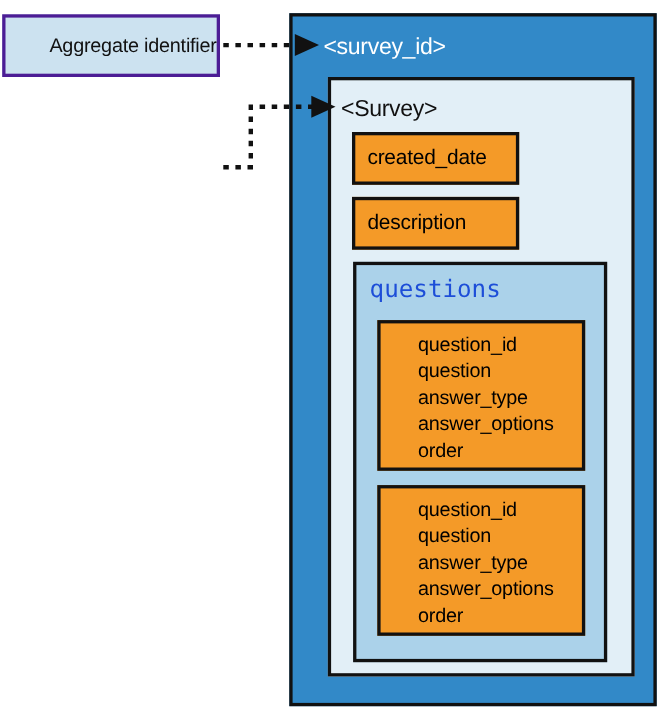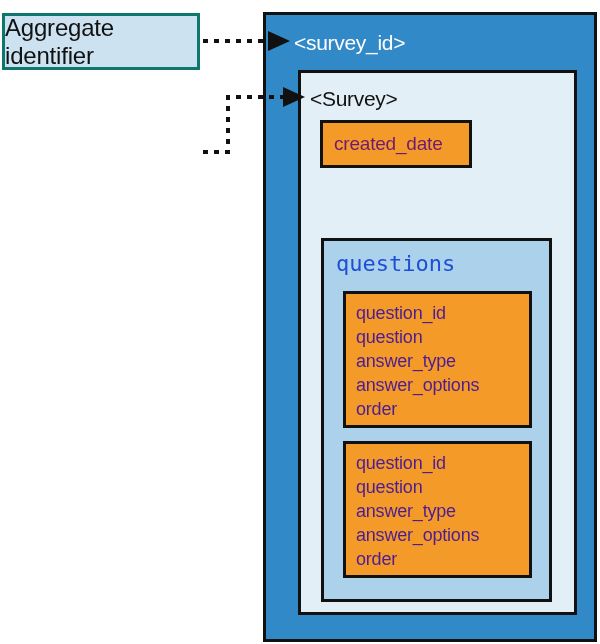--- a/index.html
+++ b/index.html
@@ -20,26 +20,26 @@
     left: 0; top: 0;
     width: 600px;
     height: 644px;
   }
 
   
   .callout {
     position: absolute;
     box-sizing: border-box;
     background: #cce2f0;
-    border: 3px solid #0f766e;
+    border: 3px solid #4c1d95;
     display: flex;
     align-items: center;
-    justify-content: flex-start;
+    justify-content: flex-end;
     color: #111111;
-    font-size: 24px;
+    font-size: 18px;
     letter-spacing: -0.2px;
   }
   #callout-identifier {
     left: 2px;
     top: 13px;
     width: 198px;
     height: 57px;
   }
   #callout-value {
     left: 2px;
@@ -93,21 +93,21 @@
     letter-spacing: -0.3px;
     white-space: nowrap;
   }
 
   
   .value-box {
     position: absolute;
     box-sizing: border-box;
     background: #f49a28;
     border: 3px solid #111111;
-    color: #701a75;
+    color: #000000;
     font-size: 19px;
     display: flex;
     align-items: center;
     padding-left: 11px;
     letter-spacing: -0.2px;
   }
   #field-created-date {
     left: 320px;
     top: 120px;
     width: 152px;
@@ -148,25 +148,26 @@
     width: 189px;
     height: 137px;
     background: #f49a28;
     border: 3px solid #111111;
     padding: 7px 0 0 10px;
   }
   #question-entity-1 { top: 291px; }
   #question-entity-2 { top: 441px; }
 
   .question-field {
-    color: #4c1d95;
+    color: #000000;
     font-size: 18px;
     line-height: 24px;
     letter-spacing: -0.2px;
     white-space: nowrap;
+    margin-left: 24px;
   }
 
   
   .connector-svg {
     position: absolute;
     left: 0; top: 0;
     width: 600px;
     height: 644px;
     pointer-events: none;
   }
@@ -184,20 +185,23 @@
   <div id="aggregate-panel">
     <span id="survey-id-label">&lt;survey_id&gt;</span>
   </div>
 
   <div id="survey-box">
     <span id="survey-label">&lt;Survey&gt;</span>
   </div>
 
   <div class="value-box" id="field-created-date">
     <span>created_date</span>
+  </div>
+  <div class="value-box" id="field-description">
+    <span>description</span>
   </div>
 
   <div id="questions-box">
     <span id="questions-label">questions</span>
   </div>
 
   <div class="question-entity" id="question-entity-1">
     <div class="question-field">question_id</div>
     <div class="question-field">question</div>
     <div class="question-field">answer_type</div>

